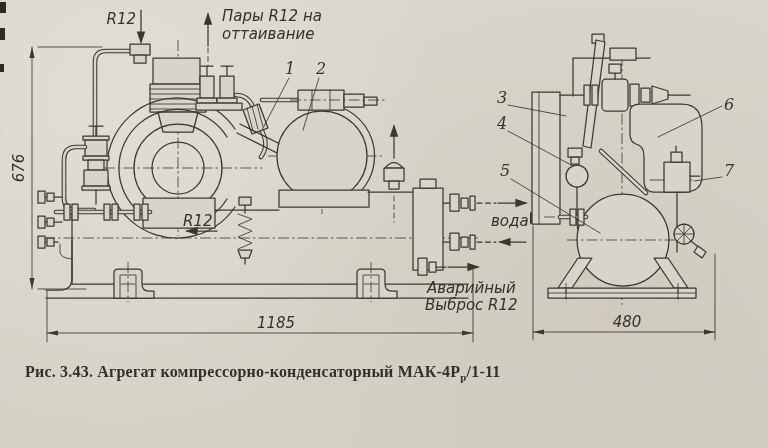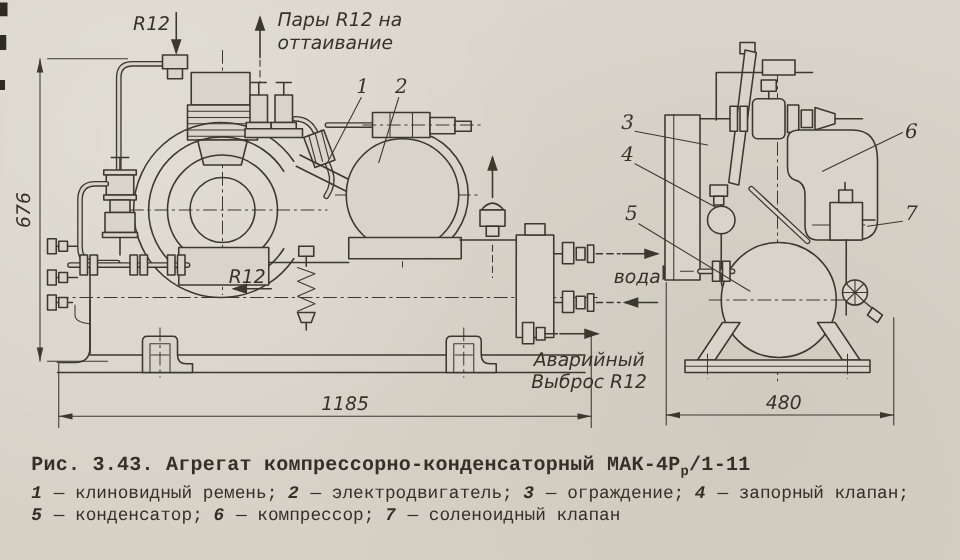--- a/index.html
+++ b/index.html
@@ -17,21 +17,21 @@
   .sf {stroke:#3b382f;fill:#d8d4c9;stroke-width:1.25;stroke-linejoin:round;}
   .thin{stroke-width:.85;}
   .cl {stroke:#3b382f;stroke-width:.8;fill:none;stroke-dasharray:11 3 2.5 3;}
   .dsh{stroke-dasharray:5 3.5;}
   .pipe {stroke:#3b382f;stroke-width:4.6;fill:none;stroke-linecap:round;}
   .pipei{stroke:#d8d4c9;stroke-width:2.5;fill:none;stroke-linecap:round;}
   .ink{fill:#3b382f;stroke:none;}
   text.lbl{font:italic 15px "DejaVu Sans",sans-serif;fill:#35322b;}
   text.dim{font:italic 15px "DejaVu Sans",sans-serif;fill:#35322b;}
   text.co {font:italic 16px "DejaVu Serif",serif;fill:#35322b;}
-  .caption{position:absolute;left:25px;top:363px;width:730px;color:#33302a;font-family:Liberation Mono, monospace;}
+  .caption{position:absolute;left:25px;top:363px;width:730px;color:#33302a;}
   .cap-line{font-size:16px;font-weight:bold;letter-spacing:.2px;}
   .cap-line sub{font-size:11px;}
   .legend{font-size:14.2px;line-height:17.5px;margin-top:3px;}
   .legend i.lnum{font-style:italic;font-weight:bold;margin-right:1px;}
   .artifact{position:absolute;background:#2e2b24;}
 </style>
 </head>
 <body>
 
 <div class="page">
@@ -318,15 +318,14 @@
         <text class="co" x="502" y="129" text-anchor="middle">4</text>
         <text class="co" x="505" y="176" text-anchor="middle">5</text>
         <text class="co" x="729" y="110" text-anchor="middle">6</text>
         <text class="co" x="729" y="176" text-anchor="middle">7</text>
       </g>
     </g>
   </svg>
 
   <div class="caption">
     <div class="cap-line"><span>Рис. 3.43.</span><span> Агрегат компрессорно-конденсаторный МАК-4Р</span><sub>р</sub><span>/1-11</span></div>
-    <div class="legend"><i class="lnum">1</i> — клиновидный ремень; <i class="lnum">2</i> — электродвигатель; <i class="lnum">3</i> — ограждение; <i class="lnum">4</i> — запорный клапан; <br><i class="lnum">5</i> — конденсатор; <i class="lnum">6</i> — компрессор; <i class="lnum">7</i> — соленоидный клапан</div>
   </div>
 </div>
 
 </body></html>

